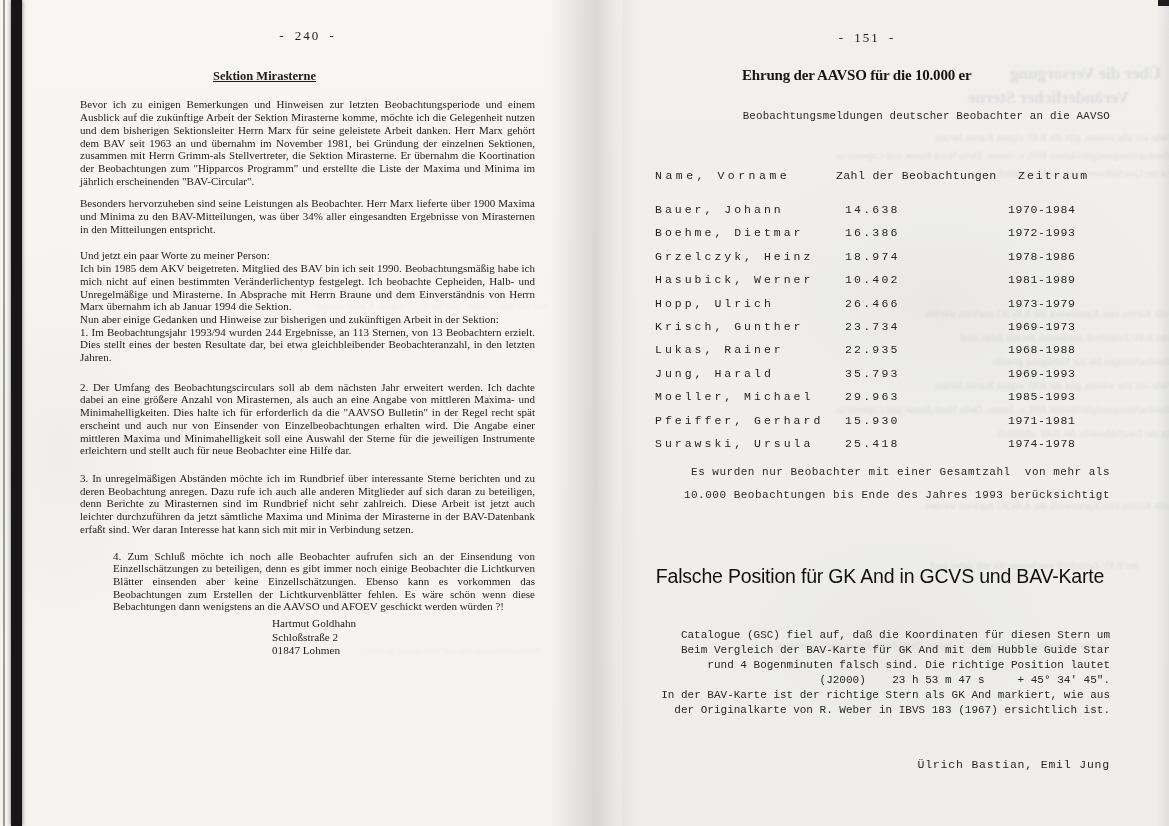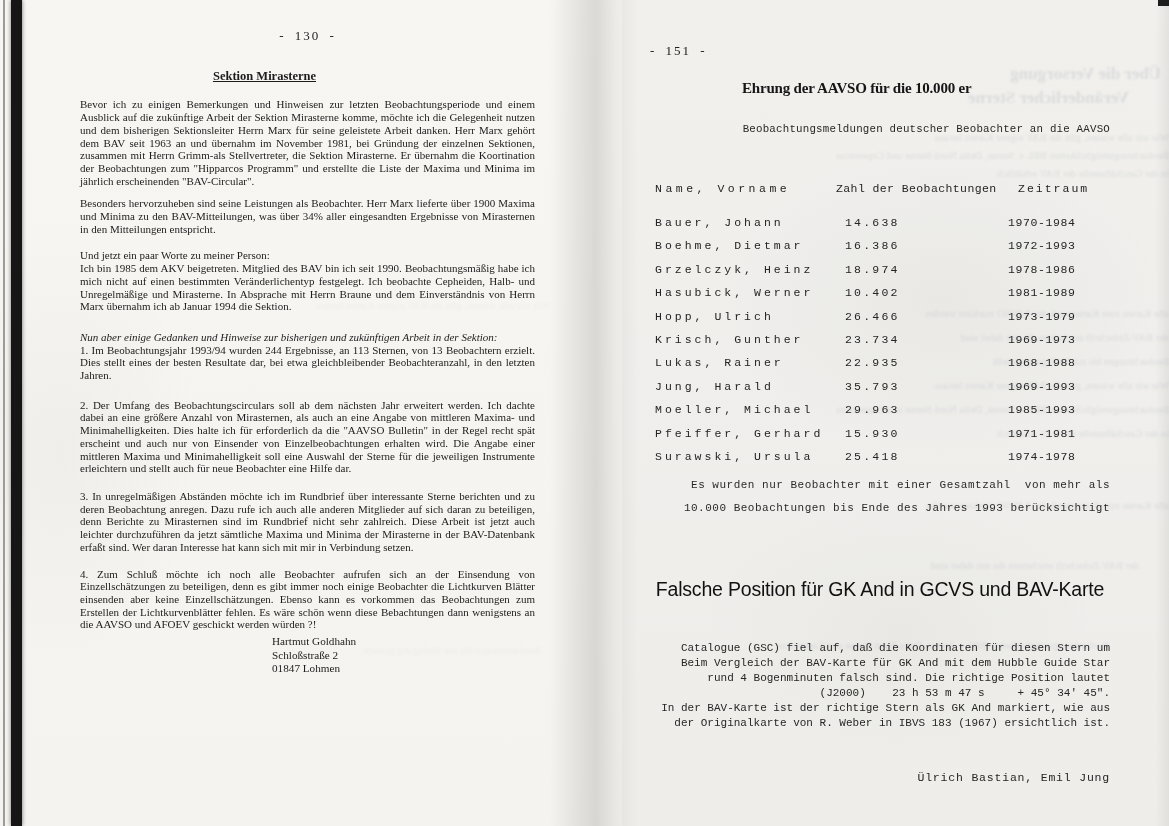--- a/index.html
+++ b/index.html
@@ -26,30 +26,30 @@
 
   
   .lp{position:absolute;left:80px;top:0;width:455px;color:#1c1c1c;
       font-size:11px;line-height:12.7px;}
   .lp .pnum{margin-top:30px;text-align:center;font-size:13px;letter-spacing:2px;word-spacing:4px;}
   .lp-heading{margin:27px 86px 0 0;text-align:center;font-size:12.5px;font-weight:bold;text-decoration:underline;}
   .lp p{margin:0;text-align:justify;}
   .lp .mtA{margin-top:16px;}
   .lp .mtB{margin-top:10px;}
   .lp .mtC{margin-top:14px;}
-  .lp .mtD{margin-top:18px;font-style:italic;}
+  .lp .mtD{}
   .lp .mtE{margin-top:17px;}
   .lp .mtF{margin-top:15px;}
-  .lp .mtG{margin-top:14px;}
+  .lp .mtG{margin-top:14px;margin-left:33px;}
   .sig{margin-top:4px;margin-left:192px;font-size:11.2px;line-height:13.6px;}
 
   
   .rp-tint{position:absolute;left:622px;top:0;width:547px;height:100%;background:rgba(175,175,168,0.07);}
   .rp{position:absolute;left:650px;top:0;width:460px;color:#202020;z-index:2;}
-  .rp .pnum{margin-top:43px;padding-right:26px;font-size:13px;letter-spacing:2px;word-spacing:4px;}
+  .rp .pnum{margin-top:30px;text-align:center;padding-right:26px;font-size:13px;letter-spacing:2px;word-spacing:4px;}
   .rp-title{margin:21px 0 0 92px;font-size:15px;font-weight:bold;letter-spacing:-0.2px;color:#161616;}
   .mono{font-family:"Liberation Mono","DejaVu Sans Mono",monospace;text-align:right;}
   .rp-intro{margin-top:26px;font-size:10.8px;letter-spacing:0.2px;white-space:pre;color:#282828;}
   .t-head{position:relative;margin-top:47px;height:14px;font-size:11.5px;color:#252525;}
   .t-head span{position:absolute;top:0;white-space:pre;}
   .th-name{left:5px;letter-spacing:3.5px;}
   .th-count{left:186px;letter-spacing:0.4px;}
   .th-period{left:368px;letter-spacing:2px;}
   .t-rows{margin-top:18px;}
   .t-row{position:relative;height:23.4px;font-size:11.5px;color:#252525;}
@@ -96,21 +96,21 @@
 
 <div class="scan">
 
   <div class="bleed-left">
     <div class="bt-line">Wie wir alle wissen, gibt die BAV eigene Karten heraus</div>
     <div class="bt-line">alle Karten zum Kartenwerk der AAVSO markiert werden</div>
     <div class="bt-line">Beobachtungen bis zur Verfügung gestellt</div>
   </div>
 
   <div class="lp">
-    <div class="pnum">- 130 -</div>
+    <div class="pnum">- 240 -</div>
     <div class="lp-heading">Sektion Mirasterne</div>
     <p class="mtA">Bevor ich zu einigen Bemerkungen und Hinweisen zur letzten Beobachtungsperiode und einem Ausblick auf die zukünftige Arbeit der Sektion Mirasterne komme, möchte ich die Gelegenheit nutzen und dem bisherigen Sektionsleiter Herrn Marx für seine geleistete Arbeit danken. Herr Marx gehört dem BAV seit 1963 an und übernahm im November 1981, bei Gründung der einzelnen Sektionen, zusammen mit Herrn Grimm-als Stellvertreter, die Sektion Mirasterne. Er übernahm die Koortination der Beobachtungen zum "Hipparcos Programm" und erstellte die Liste der Maxima und Minima im jährlich erscheinenden "BAV-Circular".</p>
     <p class="mtB">Besonders hervorzuheben sind seine Leistungen als Beobachter. Herr Marx lieferte über 1900 Maxima und Minima zu den BAV-Mitteilungen, was über 34% aller eingesandten Ergebnisse von Mirasternen in den Mitteilungen entspricht.</p>
     <p class="mtC">Und jetzt ein paar Worte zu meiner Person:</p>
     <p>Ich bin 1985 dem AKV beigetreten. Mitglied des BAV bin ich seit 1990. Beobachtungsmäßig habe ich mich nicht auf einen bestimmten Veränderlichentyp festgelegt. Ich beobachte Cepheiden, Halb- und Unregelmäßige und Mirasterne. In Absprache mit Herrn Braune und dem Einverständnis von Herrn Marx übernahm ich ab Januar 1994 die Sektion.</p>
     <p class="mtD">Nun aber einige Gedanken und Hinweise zur bisherigen und zukünftigen Arbeit in der Sektion:</p>
     <p>1. Im Beobachtungsjahr 1993/94 wurden 244 Ergebnisse, an 113 Sternen, von 13 Beobachtern erzielt. Dies stellt eines der besten Resultate dar, bei etwa gleichbleibender Beobachteranzahl, in den letzten Jahren.</p>
     <p class="mtE">2. Der Umfang des Beobachtungscirculars soll ab dem nächsten Jahr erweitert werden. Ich dachte dabei an eine größere Anzahl von Mirasternen, als auch an eine Angabe von mittleren Maxima- und Minimahelligkeiten. Dies halte ich für erforderlich da die "AAVSO Bulletin" in der Regel recht spät erscheint und auch nur von Einsender von Einzelbeobachtungen erhalten wird. Die Angabe einer mittleren Maxima und Minimahelligkeit soll eine Auswahl der Sterne für die jeweiligen Instrumente erleichtern und stellt auch für neue Beobachter eine Hilfe dar.</p>
     <p class="mtF">3. In unregelmäßigen Abständen möchte ich im Rundbrief über interessante Sterne berichten und zu deren Beobachtung anregen. Dazu rufe ich auch alle anderen Mitglieder auf sich daran zu beteiligen, denn Berichte zu Mirasternen sind im Rundbrief nicht sehr zahlreich. Diese Arbeit ist jetzt auch leichter durchzuführen da jetzt sämtliche Maxima und Minima der Mirasterne in der BAV-Datenbank erfaßt sind. Wer daran Interesse hat kann sich mit mir in Verbindung setzen.</p>
     <p class="mtG">4. Zum Schluß möchte ich noch alle Beobachter aufrufen sich an der Einsendung von Einzellschätzungen zu beteiligen, denn es gibt immer noch einige Beobachter die Lichtkurven Blätter einsenden aber keine Einzellschätzungen. Ebenso kann es vorkommen das Beobachtungen zum Erstellen der Lichtkurvenblätter fehlen. Es wäre schön wenn diese Bebachtungen dann  wenigstens an die AAVSO und AFOEV geschickt werden würden ?!</p>

